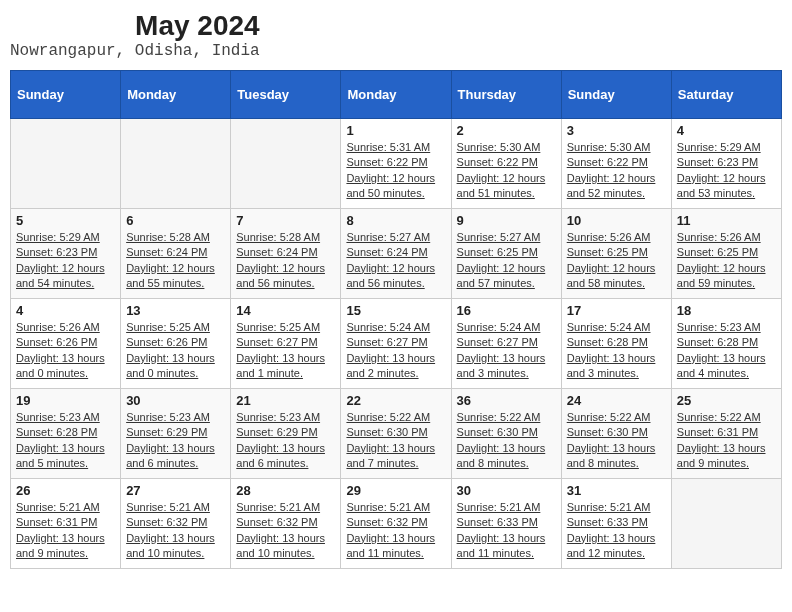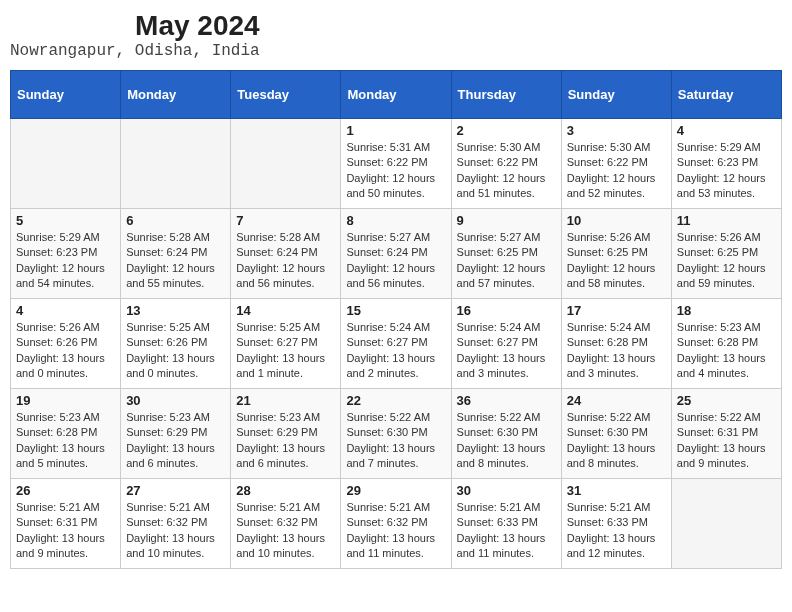--- a/index.html
+++ b/index.html
@@ -73,20 +73,21 @@
     .calendar td .day-num {
       font-size: 13px;
       font-weight: bold;
       color: #222;
       display: block;
       margin-bottom: 2px;
     }
     .calendar td .sun-info {
       color: #333;
       line-height: 1.4;
+      text-decoration: underline;
     }
     
     .calendar tr:nth-child(even) td:not(.empty) {
       background: #f9f9f9;
     }
   </style>
 </head>
 <body>
 
 <div class="header">

